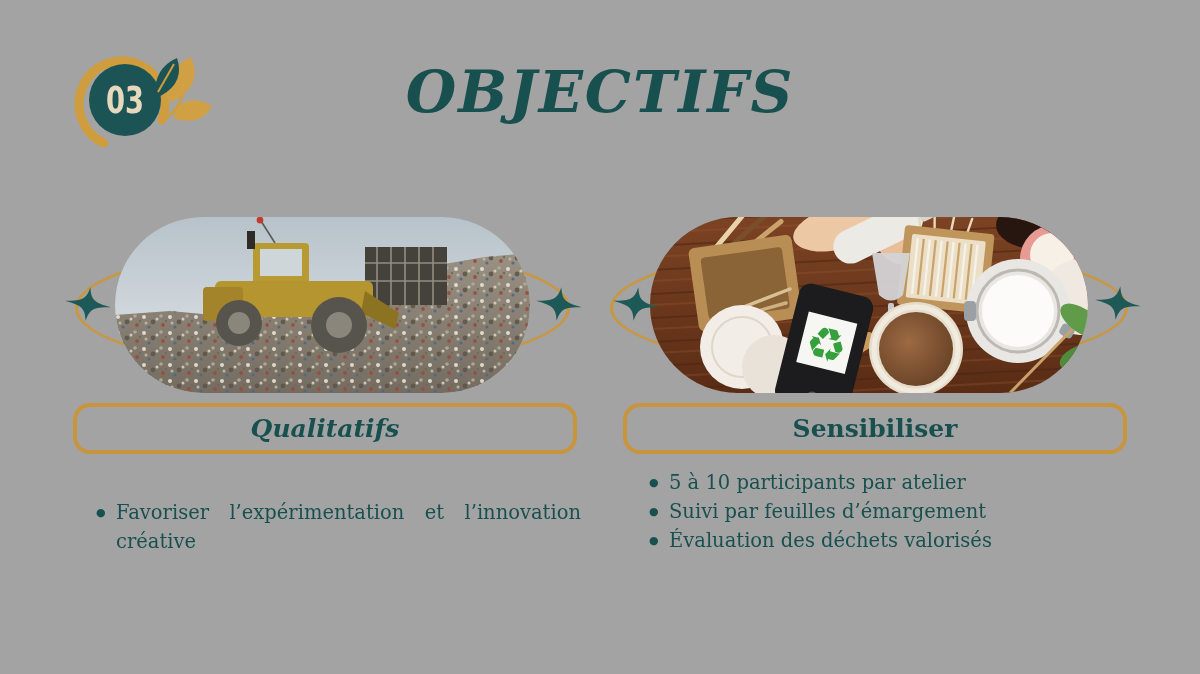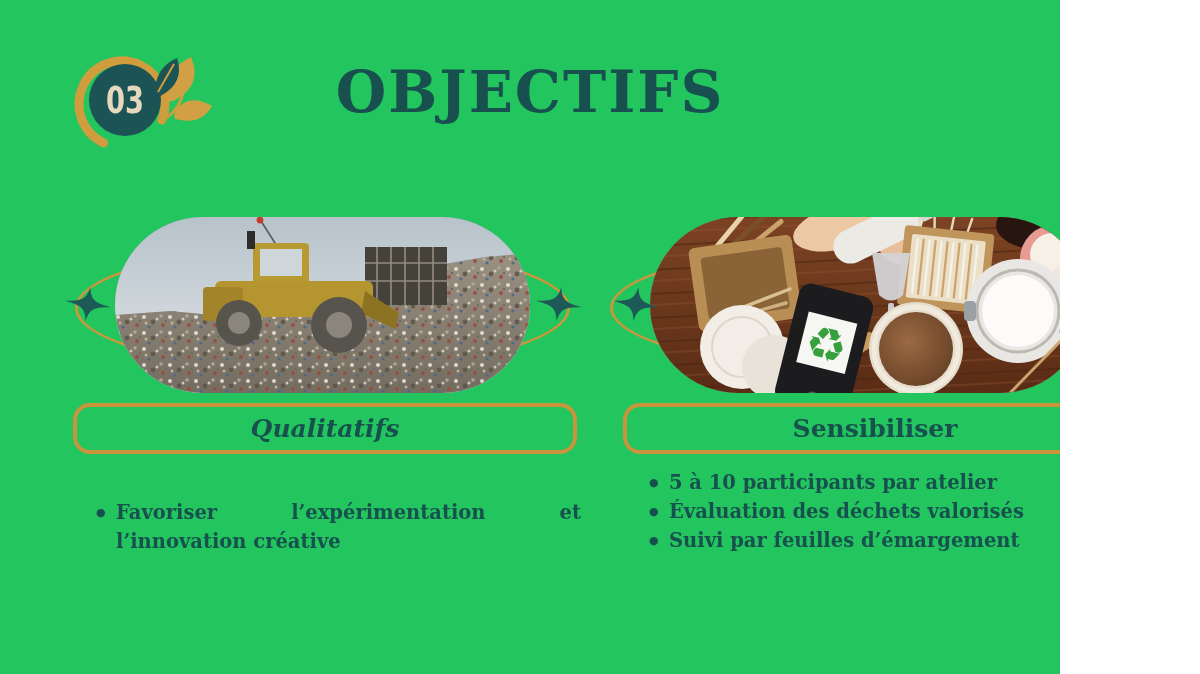--- a/index.html
+++ b/index.html
@@ -1,26 +1,26 @@
 <!DOCTYPE html>
 <html><head>
 <meta charset="utf-8">
 <style>
   html,body{margin:0;padding:0;}
   .slide{
-    position:relative; width:1060px; height:674px; overflow:hidden;
-    background:#22c55e;
+    position:relative; width:1200px; height:674px; overflow:hidden;
+    background:#a3a3a3;
     font-family:"DejaVu Serif","Liberation Serif",serif;
   }
   
   .badge{position:absolute; left:62px; top:40px; width:152px; height:122px;}
   
   .title{
     position:absolute; left:0; right:0; top:58px; text-align:center;
-    font-size:58px; font-weight:700; letter-spacing:2px; color:#17504e;
+    font-size:58px; font-weight:700; letter-spacing:2px; color:#17504e;font-style:italic;
   }
   
   .figure{position:absolute; top:217px; height:176px;}
   .figure.left{left:115px; width:415px;}
   .figure.right{left:650px; width:438px;}
   .arc{
     position:absolute; left:-40px; right:-40px; top:28px; height:120px;
     border:3px solid #c9973d; border-radius:50%;
   }
   .pill{
@@ -38,21 +38,21 @@
     position:absolute; top:403px; width:504px; height:51px; box-sizing:border-box;
     border:4px solid #c8943c; border-radius:17px;
     display:flex; align-items:center; justify-content:center;
     color:#17504e; font-size:25px; font-weight:700;
   }
   .banner.left{left:73px;font-style:italic;}
   .banner.right{left:623px;}
   
   .bullets{
     position:absolute; margin:0; padding:0; list-style:none;
-    color:#17504e; font-size:19.5px; font-weight:700; line-height:29px;
+    color:#17504e; font-size:19.5px; font-weight:400; line-height:29px;
   }
   .bullets.left{left:95px; top:498px; width:486px;}
   .bullets.right{left:648px; top:468px; width:478px;}
   .bullets li{position:relative; padding-left:21px;}
   .bullets li::before{
     content:"●"; position:absolute; left:1px; top:0;
     font-size:11px; line-height:29px; color:#17504e;
   }
   .bullets.left li{text-align:justify;}
 </style>
@@ -273,17 +273,17 @@
   </div>
   <div class="banner right">
     <span>Sensibiliser</span>
   </div>
 
   <ul class="bullets left">
     <li>Favoriser l’expérimentation et l’innovation créative</li>
   </ul>
   <ul class="bullets right">
     <li>5 à 10 participants par atelier</li>
+    <li>Suivi par feuilles d’émargement</li>
     <li>Évaluation des déchets valorisés</li>
-    <li>Suivi par feuilles d’émargement</li>
   </ul>
 
 </div>
 
 </body></html>

